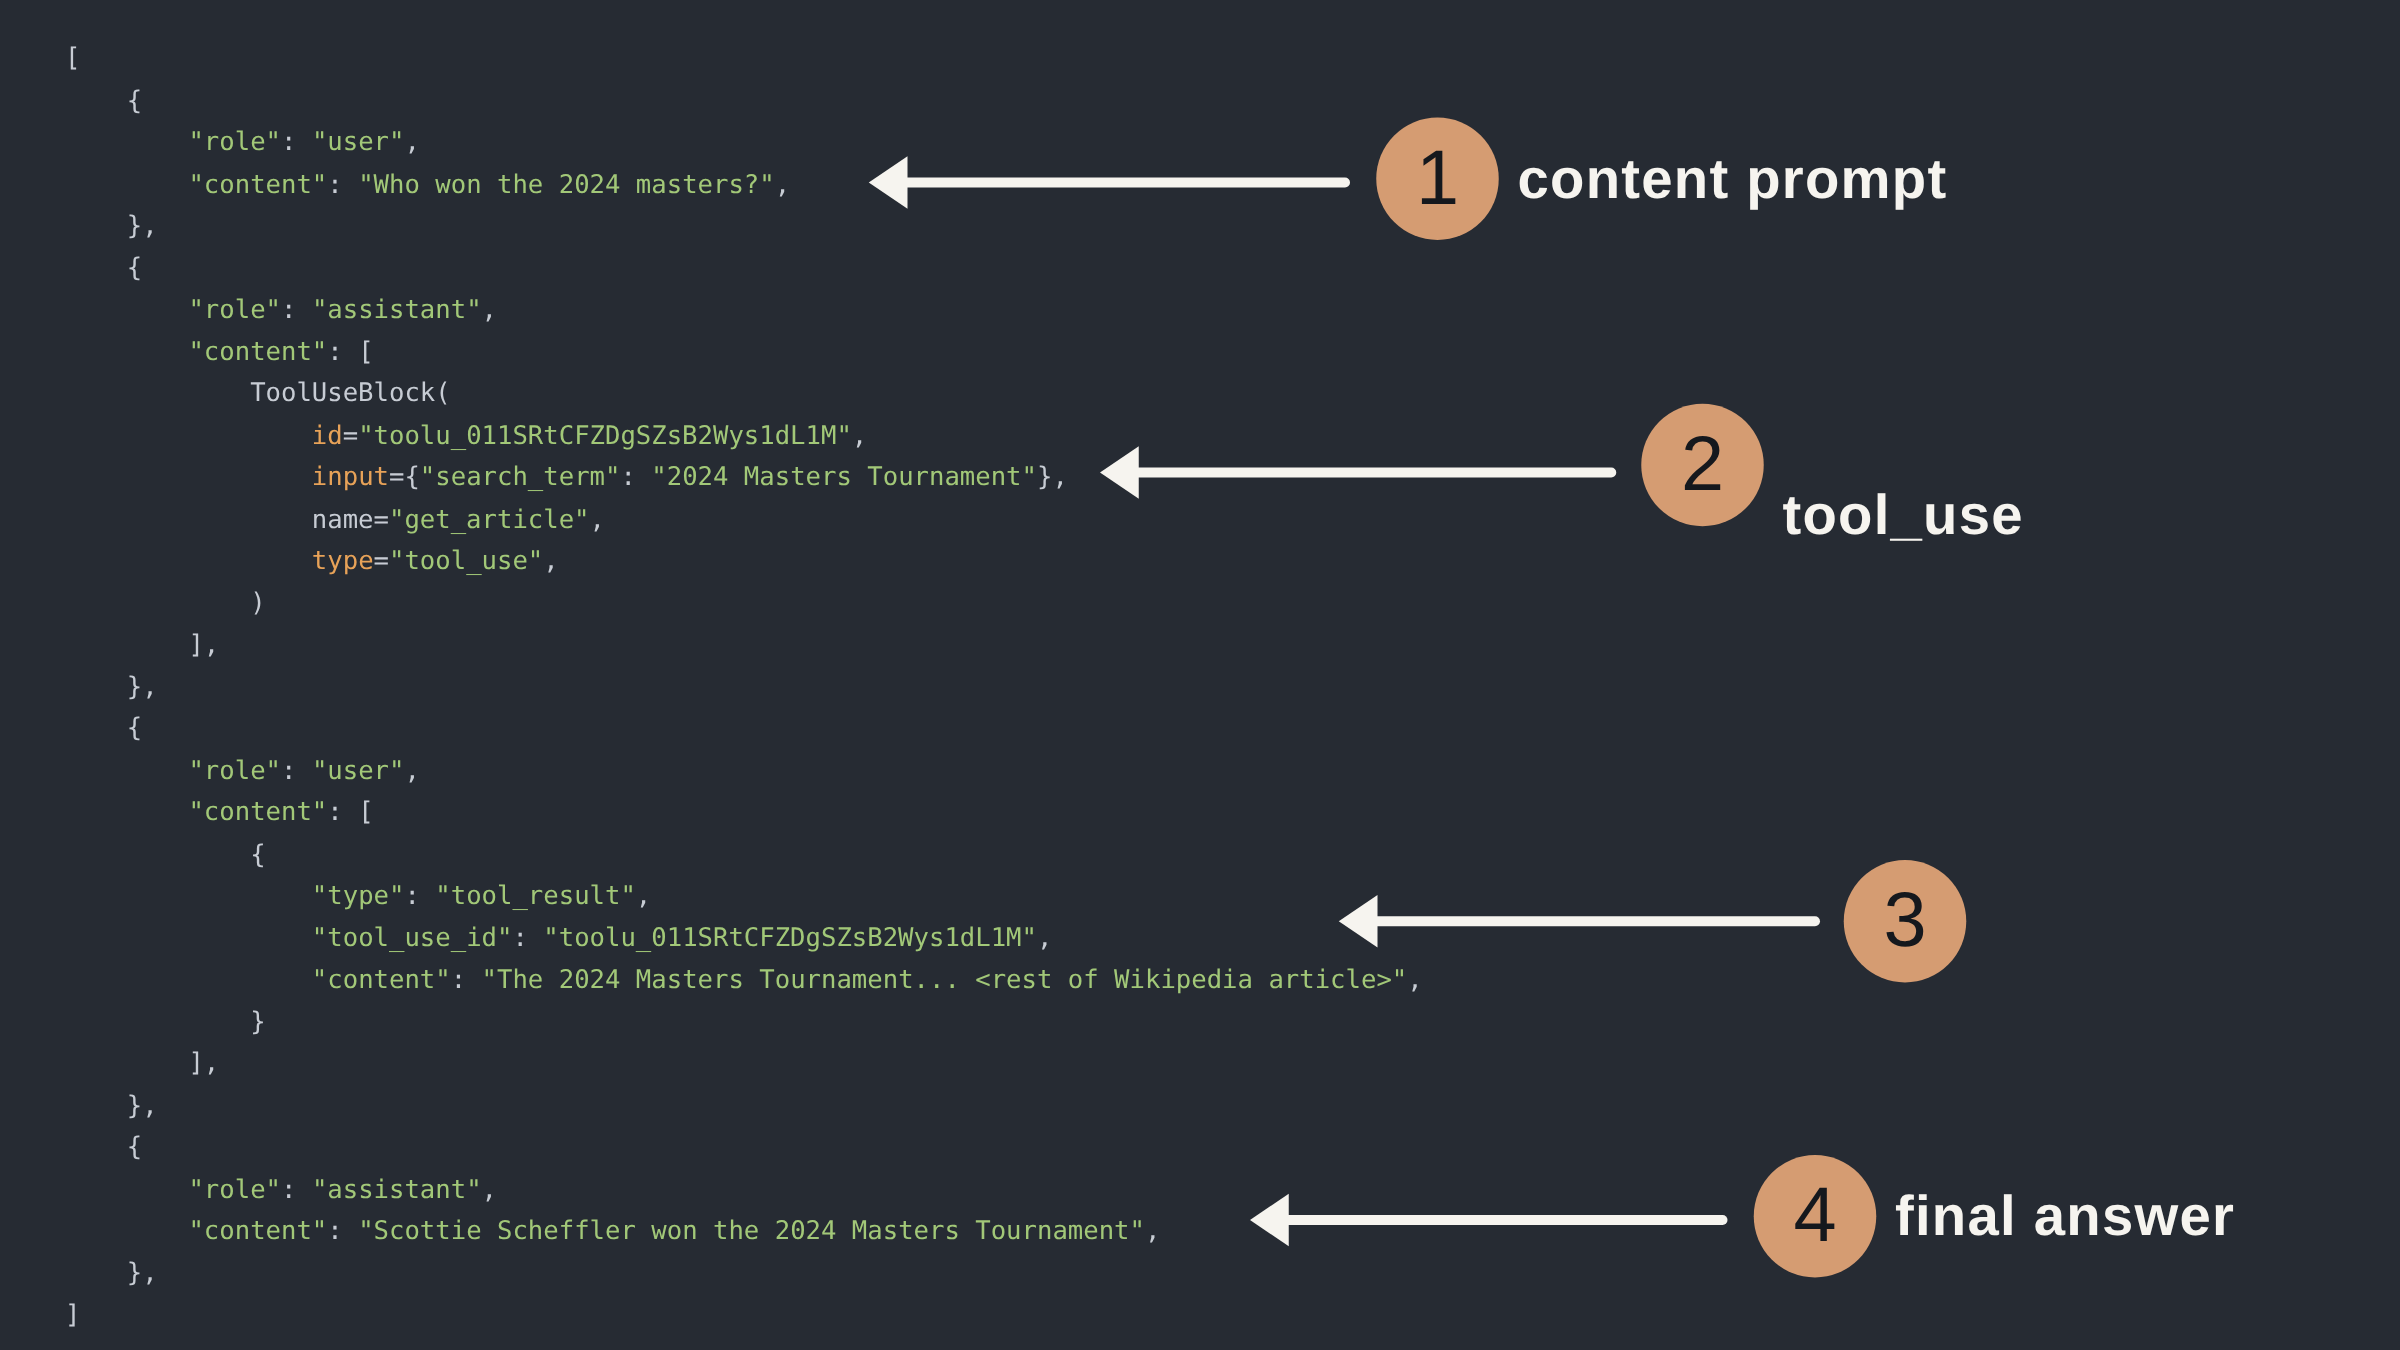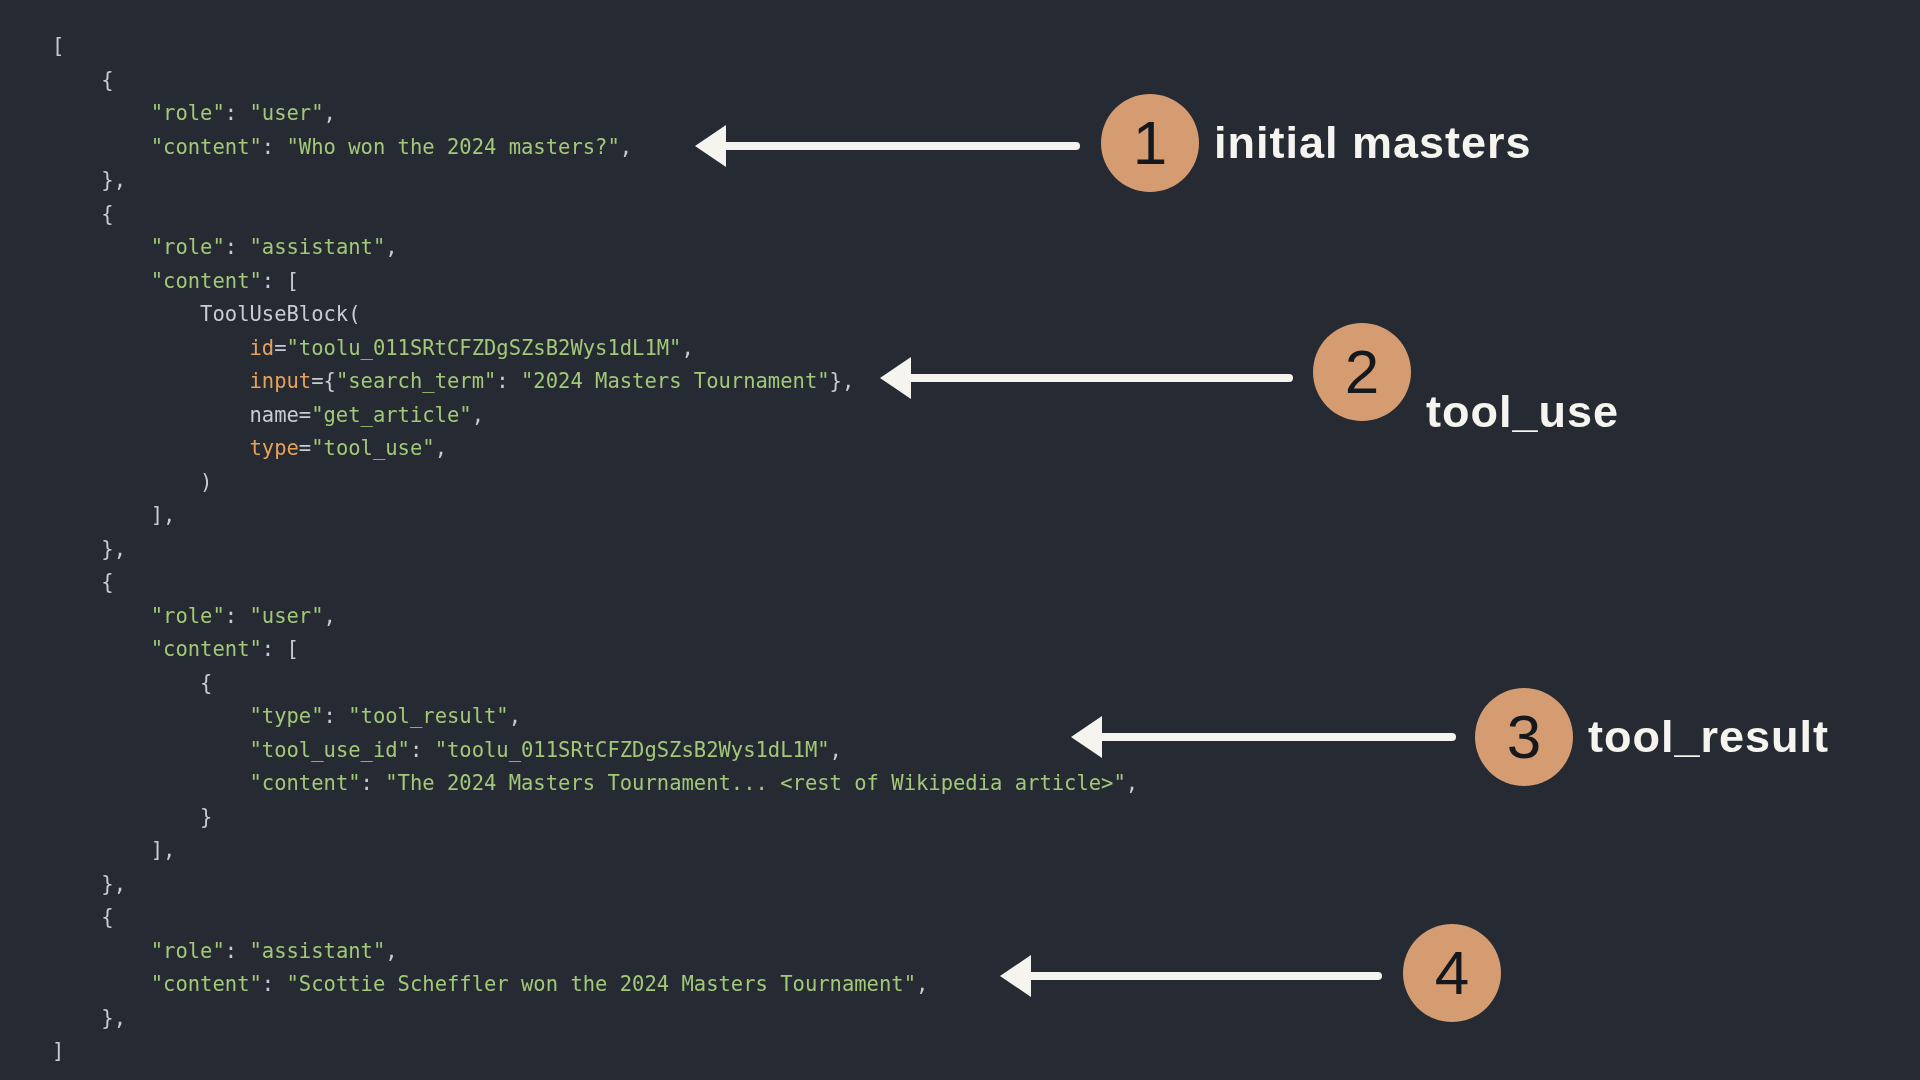--- a/index.html
+++ b/index.html
@@ -78,42 +78,42 @@
 <div class="canvas">
 
   <pre class="code" id="code-block"><div class="code-line"><span class="tok-p">[</span></div><div class="code-line"><span class="tok-p">    {</span></div><div class="code-line"><span class="tok-p">        </span><span class="tok-s">"role"</span><span class="tok-p">: </span><span class="tok-s">"user"</span><span class="tok-p">,</span></div><div class="code-line"><span class="tok-p">        </span><span class="tok-s">"content"</span><span class="tok-p">: </span><span class="tok-s">"Who won the 2024 masters?"</span><span class="tok-p">,</span></div><div class="code-line"><span class="tok-p">    },</span></div><div class="code-line"><span class="tok-p">    {</span></div><div class="code-line"><span class="tok-p">        </span><span class="tok-s">"role"</span><span class="tok-p">: </span><span class="tok-s">"assistant"</span><span class="tok-p">,</span></div><div class="code-line"><span class="tok-p">        </span><span class="tok-s">"content"</span><span class="tok-p">: [</span></div><div class="code-line"><span class="tok-p">            ToolUseBlock(</span></div><div class="code-line"><span class="tok-p">                </span><span class="tok-b">id</span><span class="tok-p">=</span><span class="tok-s">"toolu_011SRtCFZDgSZsB2Wys1dL1M"</span><span class="tok-p">,</span></div><div class="code-line"><span class="tok-p">                </span><span class="tok-b">input</span><span class="tok-p">={</span><span class="tok-s">"search_term"</span><span class="tok-p">: </span><span class="tok-s">"2024 Masters Tournament"</span><span class="tok-p">},</span></div><div class="code-line"><span class="tok-p">                name=</span><span class="tok-s">"get_article"</span><span class="tok-p">,</span></div><div class="code-line"><span class="tok-p">                </span><span class="tok-b">type</span><span class="tok-p">=</span><span class="tok-s">"tool_use"</span><span class="tok-p">,</span></div><div class="code-line"><span class="tok-p">            )</span></div><div class="code-line"><span class="tok-p">        ],</span></div><div class="code-line"><span class="tok-p">    },</span></div><div class="code-line"><span class="tok-p">    {</span></div><div class="code-line"><span class="tok-p">        </span><span class="tok-s">"role"</span><span class="tok-p">: </span><span class="tok-s">"user"</span><span class="tok-p">,</span></div><div class="code-line"><span class="tok-p">        </span><span class="tok-s">"content"</span><span class="tok-p">: [</span></div><div class="code-line"><span class="tok-p">            {</span></div><div class="code-line"><span class="tok-p">                </span><span class="tok-s">"type"</span><span class="tok-p">: </span><span class="tok-s">"tool_result"</span><span class="tok-p">,</span></div><div class="code-line"><span class="tok-p">                </span><span class="tok-s">"tool_use_id"</span><span class="tok-p">: </span><span class="tok-s">"toolu_011SRtCFZDgSZsB2Wys1dL1M"</span><span class="tok-p">,</span></div><div class="code-line"><span class="tok-p">                </span><span class="tok-s">"content"</span><span class="tok-p">: </span><span class="tok-s">"The 2024 Masters Tournament... &lt;rest of Wikipedia article&gt;"</span><span class="tok-p">,</span></div><div class="code-line"><span class="tok-p">            }</span></div><div class="code-line"><span class="tok-p">        ],</span></div><div class="code-line"><span class="tok-p">    },</span></div><div class="code-line"><span class="tok-p">    {</span></div><div class="code-line"><span class="tok-p">        </span><span class="tok-s">"role"</span><span class="tok-p">: </span><span class="tok-s">"assistant"</span><span class="tok-p">,</span></div><div class="code-line"><span class="tok-p">        </span><span class="tok-s">"content"</span><span class="tok-p">: </span><span class="tok-s">"Scottie Scheffler won the 2024 Masters Tournament"</span><span class="tok-p">,</span></div><div class="code-line"><span class="tok-p">    },</span></div><div class="code-line"><span class="tok-p">]</span></div></pre>
 
   <div class="annotation">
     <span class="arrow-head" style="left:695px; top:125px;"></span>
     <span class="arrow-shaft" style="left:721px; top:142px; width:359px;"></span>
     <div class="badge" style="left:1101px; top:94px;">
       <span class="badge-number">1</span>
     </div>
-    <div class="step-label" style="left:1214px; top:143px;">initial masters</div>
+    <div class="step-label" style="left:1214px; top:143px;">content prompt</div>
   </div>
 
   <div class="annotation">
     <span class="arrow-head" style="left:880px; top:357px;"></span>
     <span class="arrow-shaft" style="left:906px; top:374px; width:387px;"></span>
     <div class="badge" style="left:1313px; top:323px;">
       <span class="badge-number">2</span>
     </div>
     <div class="step-label" style="left:1426px; top:372px;margin-top:40px;">tool_use</div>
   </div>
 
   <div class="annotation">
     <span class="arrow-head" style="left:1071px; top:716px;"></span>
     <span class="arrow-shaft" style="left:1097px; top:733px; width:359px;"></span>
     <div class="badge" style="left:1475px; top:688px;">
       <span class="badge-number">3</span>
     </div>
-    <div class="step-label" style="left:1588px; top:737px;">tool_result</div>
   </div>
 
   <div class="annotation">
     <span class="arrow-head" style="left:1000px; top:955px;"></span>
     <span class="arrow-shaft" style="left:1026px; top:972px; width:356px;"></span>
     <div class="badge" style="left:1403px; top:924px;">
       <span class="badge-number">4</span>
     </div>
+    <div class="step-label" style="left:1516px; top:973px;">final answer</div>
   </div>
 
 </div>
 
 </body></html>

